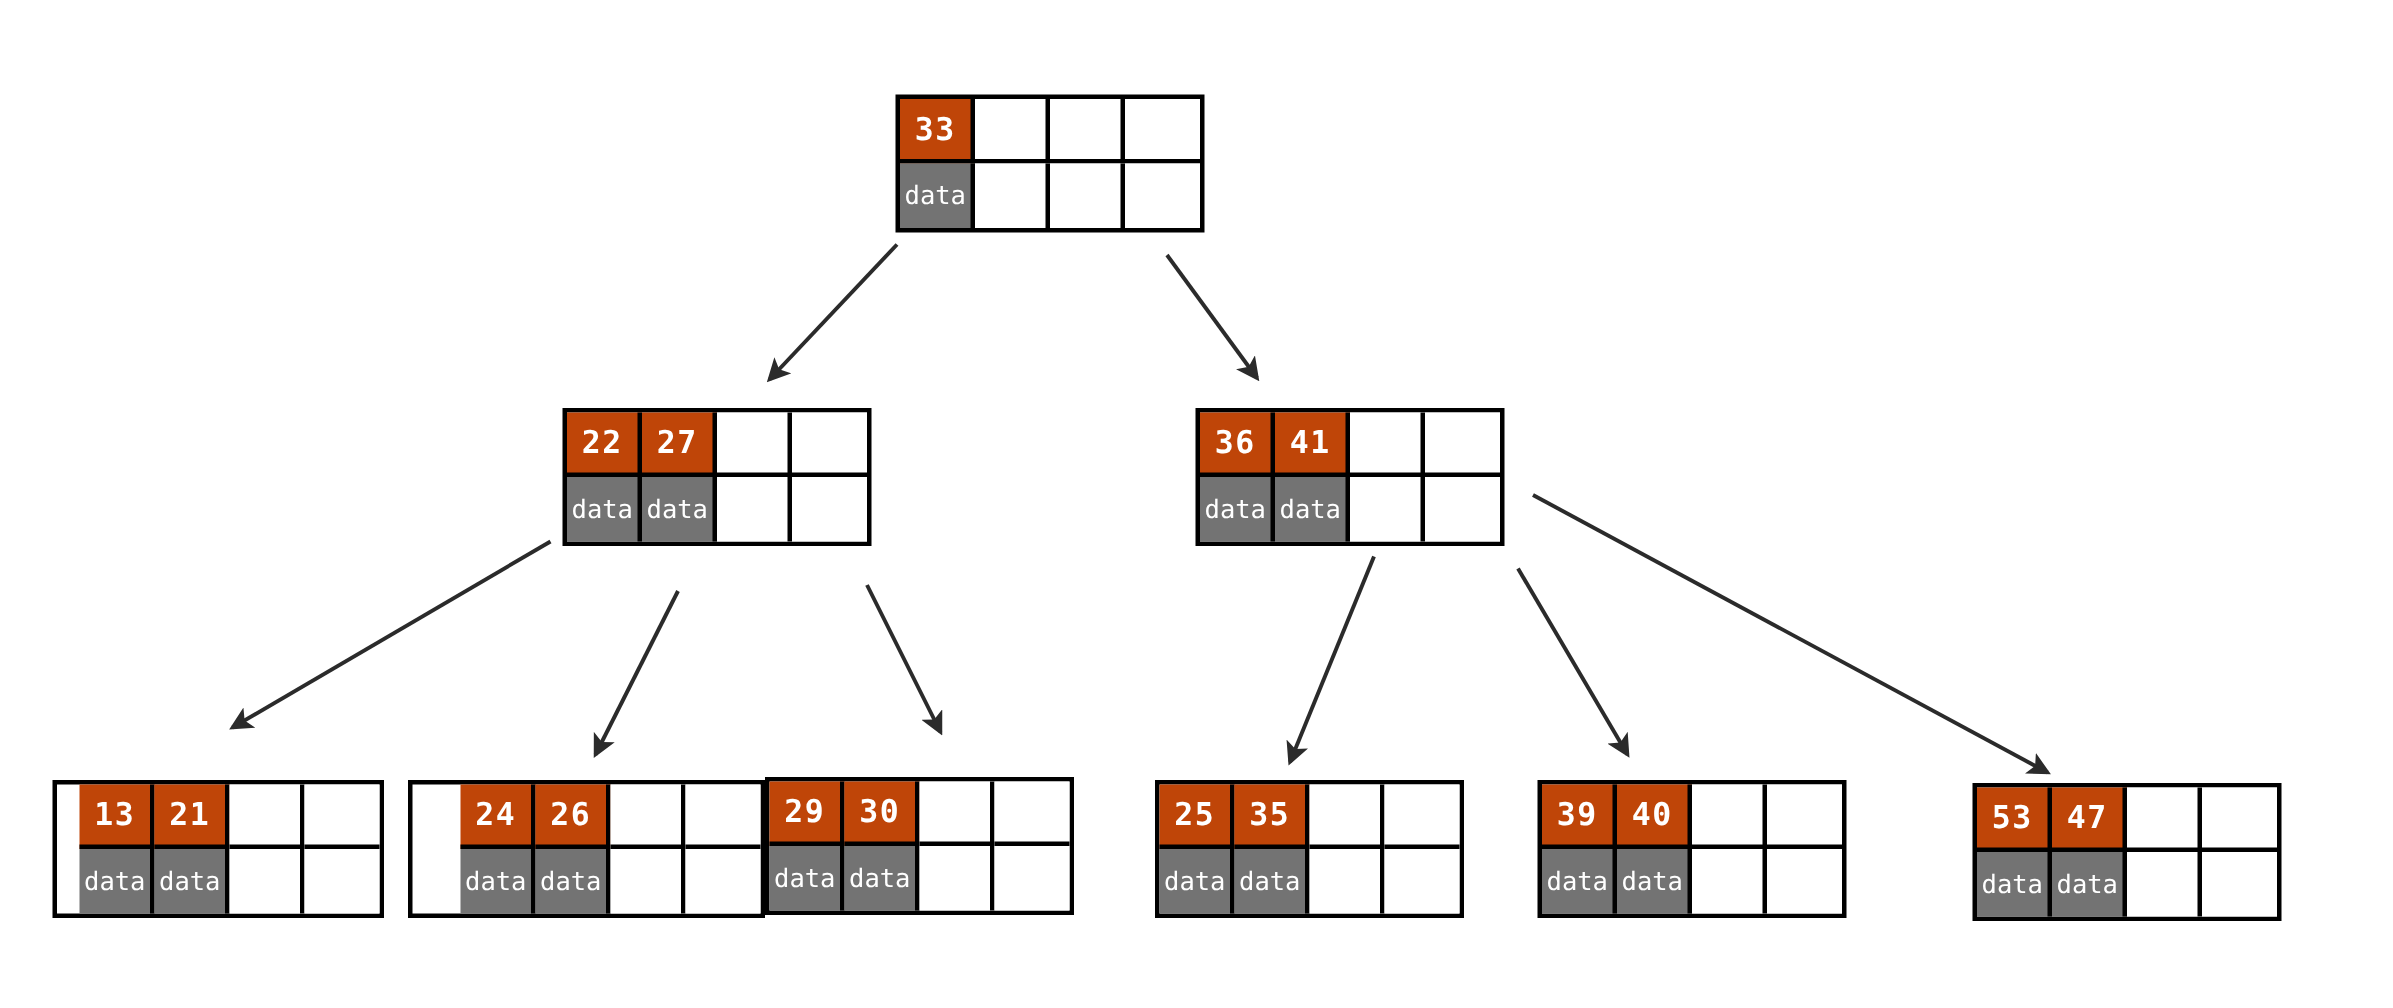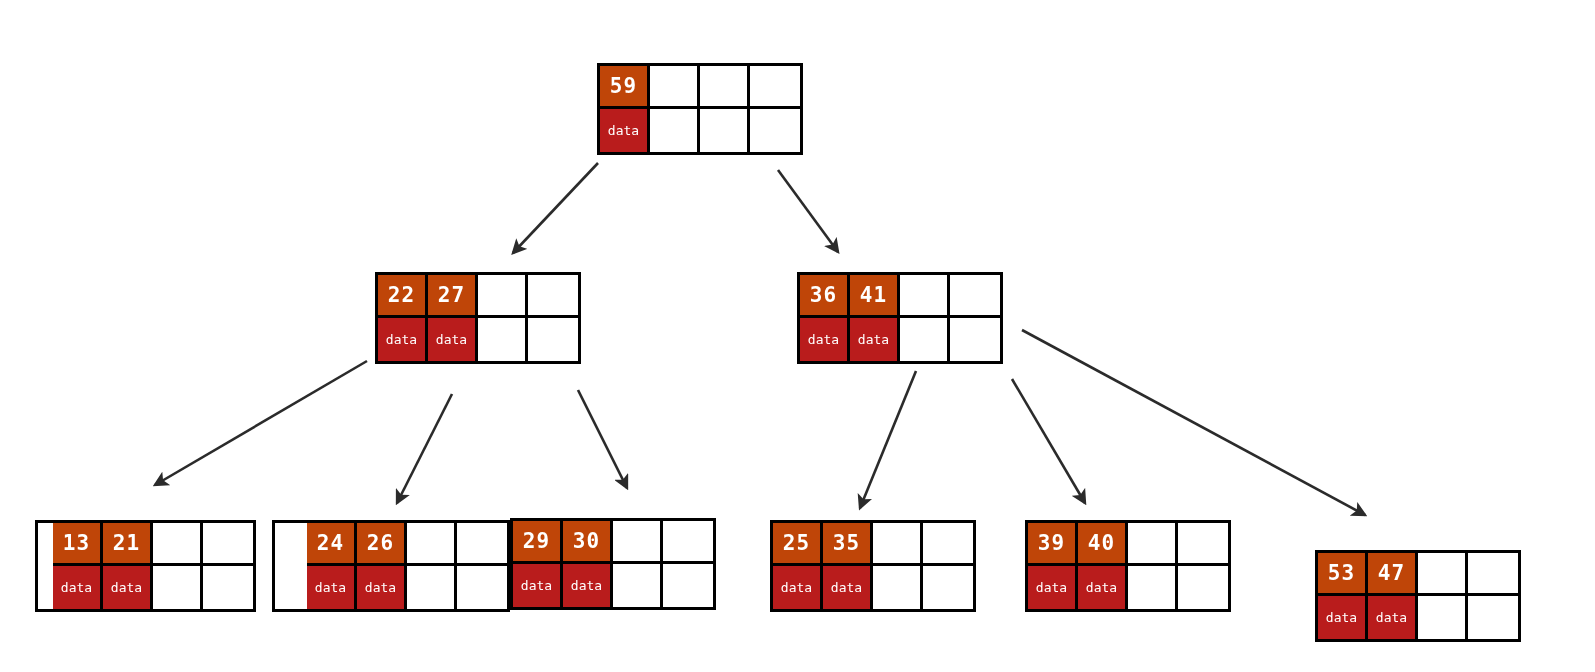--- a/index.html
+++ b/index.html
@@ -59,23 +59,23 @@
     border-bottom: 3px solid #000000;
   }
   .cell.filled-key {
     background: #bf4508;
     color: #ffffff;
     font-size: 21px;
     font-weight: bold;
     letter-spacing: 1px;
   }
   .cell.filled-data {
-    background: #b91c1c;
+    background: #737373;
     color: #ffffff;
-    font-size: 13px;
+    font-size: 17px;
     letter-spacing: 0px;
   }
   .cell.empty {
     background: #ffffff;
   }
 </style>
 </head>
 <body>
 
 <div id="canvas">
@@ -94,21 +94,21 @@
         <line x1="578" y1="390" x2="627" y2="488" stroke="#2b2b2b" stroke-width="2.6" marker-end="url(#arrowhead)"></line>
         <line x1="916" y1="371" x2="860" y2="508" stroke="#2b2b2b" stroke-width="2.6" marker-end="url(#arrowhead)"></line>
         <line x1="1012" y1="379" x2="1085" y2="503" stroke="#2b2b2b" stroke-width="2.6" marker-end="url(#arrowhead)"></line>
         <line x1="1022" y1="330" x2="1365" y2="515" stroke="#2b2b2b" stroke-width="2.6" marker-end="url(#arrowhead)"></line>
       </g>
   </svg>
 
   <div id="node-group">
       <div class="btree-node" style="left: 597px; top: 63px;">
         <div class="node-row row-keys">
-          <div class="cell filled-key">59</div>
+          <div class="cell filled-key">33</div>
           <div class="cell empty"></div>
           <div class="cell empty"></div>
           <div class="cell empty"></div>
         </div>
         <div class="node-row row-data">
           <div class="cell filled-data">data</div>
           <div class="cell empty"></div>
           <div class="cell empty"></div>
           <div class="cell empty"></div>
         </div>
@@ -204,21 +204,21 @@
           <div class="cell empty"></div>
           <div class="cell empty"></div>
         </div>
         <div class="node-row row-data">
           <div class="cell filled-data">data</div>
           <div class="cell filled-data">data</div>
           <div class="cell empty"></div>
           <div class="cell empty"></div>
         </div>
       </div>
-      <div class="btree-node" style="left: 1315px; top: 550px;">
+      <div class="btree-node" style="left: 1315px; top: 522px;">
         <div class="node-row row-keys">
           <div class="cell filled-key">53</div>
           <div class="cell filled-key">47</div>
           <div class="cell empty"></div>
           <div class="cell empty"></div>
         </div>
         <div class="node-row row-data">
           <div class="cell filled-data">data</div>
           <div class="cell filled-data">data</div>
           <div class="cell empty"></div>

